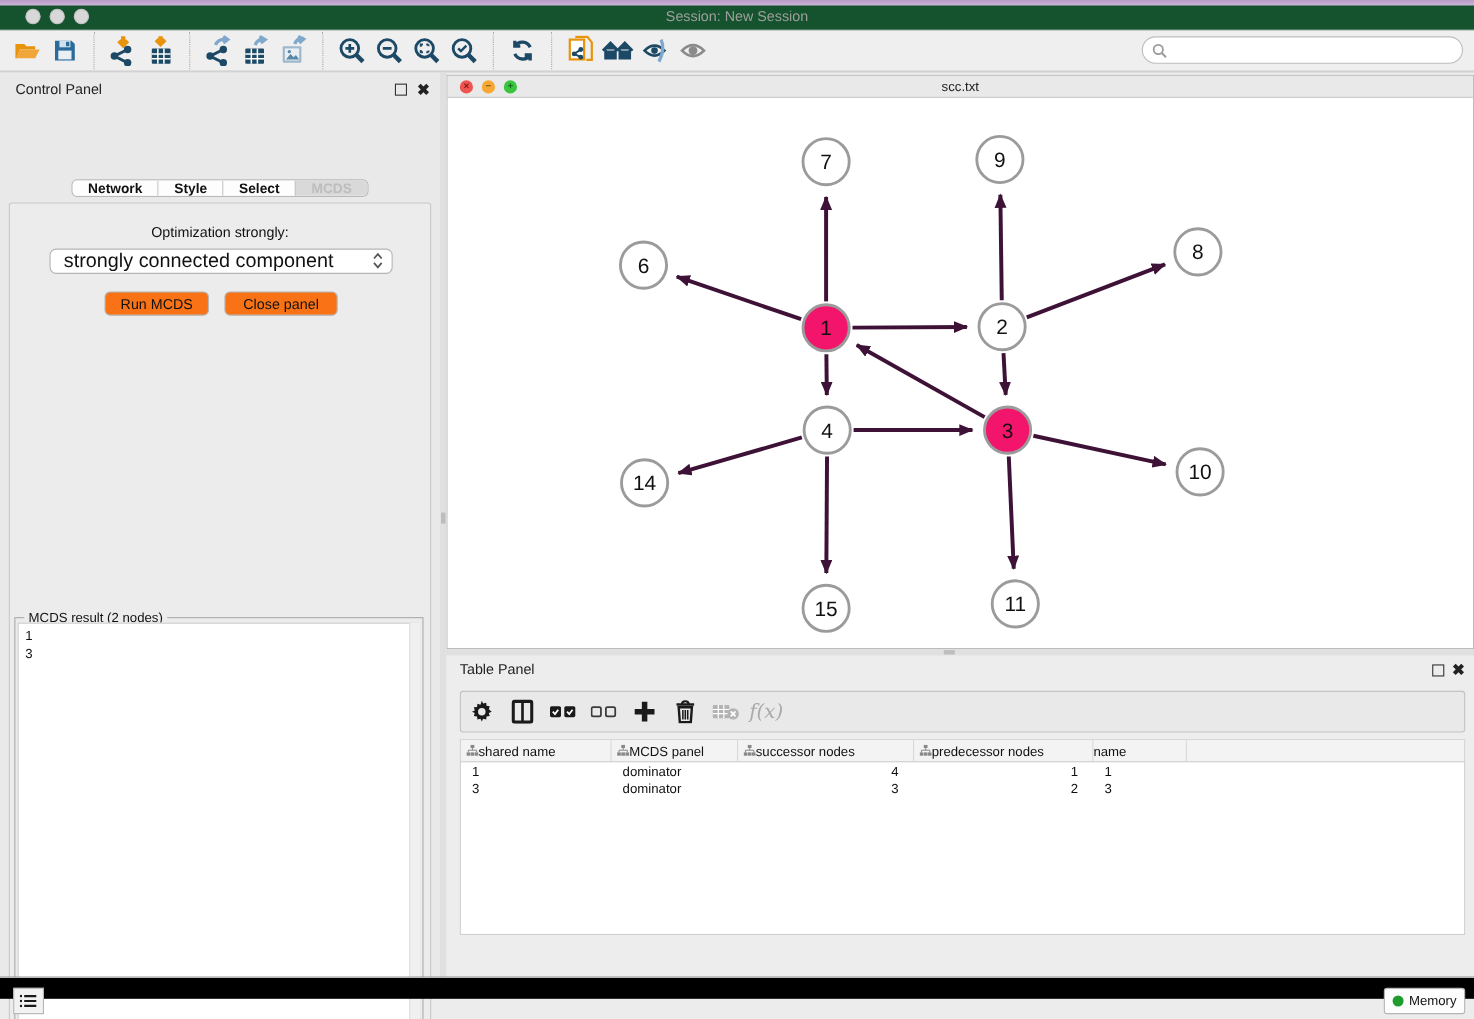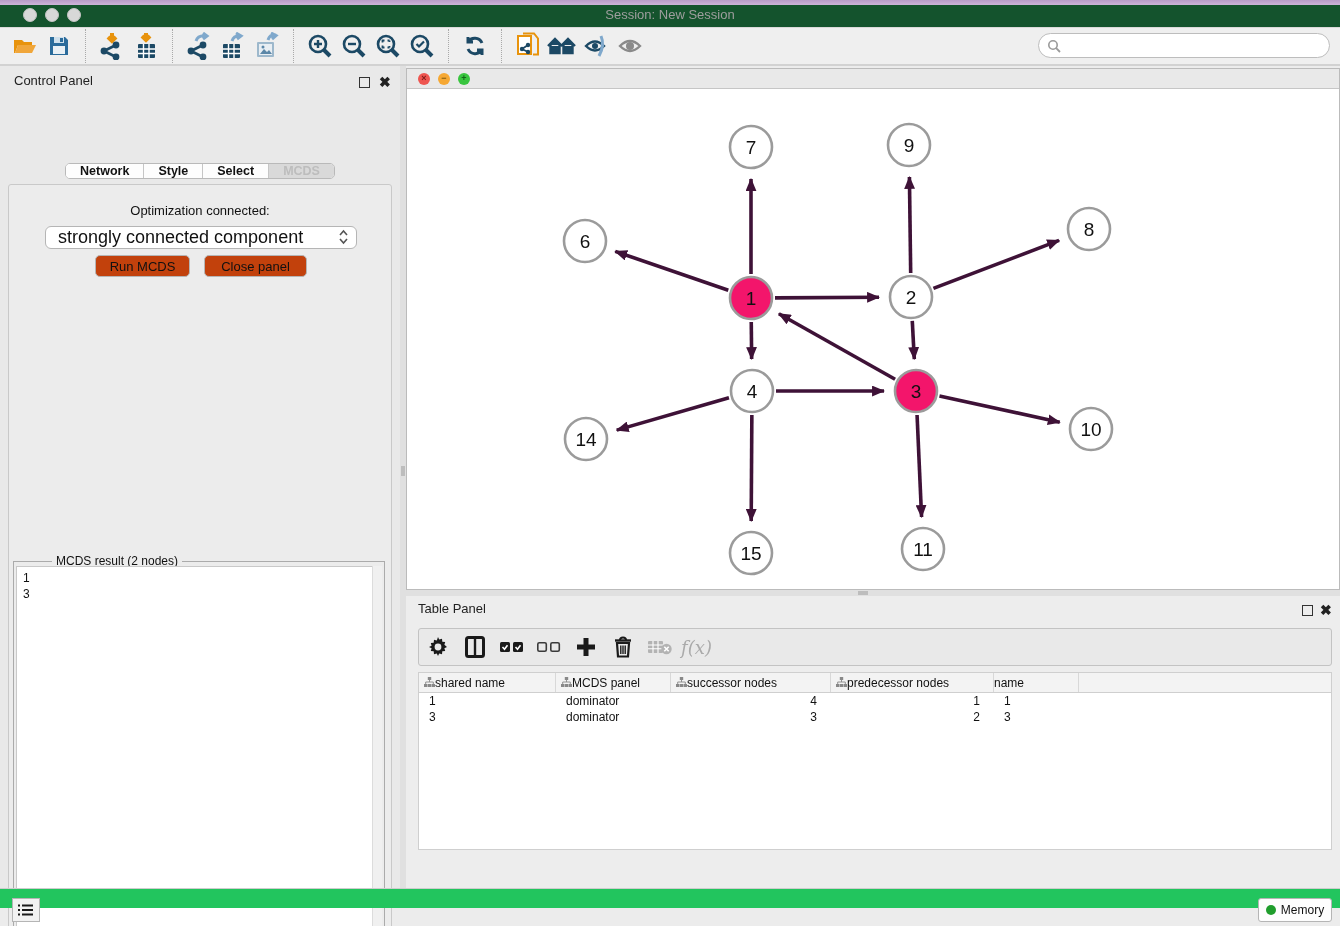--- a/index.html
+++ b/index.html
@@ -24,23 +24,23 @@
   .panel-close-icon { font-size:14px; color:#222; font-weight:bold; line-height:11px; }
   #cp-tabs { position:absolute; left:0; right:0; top:97px; display:flex; justify-content:center; }
   .seg-group { display:flex; border:1px solid #b9b9b9; border-radius:5px; overflow:hidden; background:#fff; }
   .seg-tab { padding:0 14px; font-size:12.5px; font-weight:bold; color:#111; background:#fdfdfd; border-left:1px solid #c6c6c6; white-space:nowrap; }
   .seg-tab:first-child { border-left:none; }
   .seg-tab.selected { background:#d9d9d9; color:#bdbdbd; }
   #cp-body { position:absolute; left:8px; top:118px; width:384px; height:758px; background:#ececec; border:1px solid #c9c9c9; border-radius:3px; }
   #opt-label { position:absolute; left:0; right:0; top:18px; text-align:center; font-size:13px; color:#111; }
   #opt-select { position:absolute; left:36px; top:41px; width:312px; height:23px; background:#fff; border:1px solid #b5b5b5; border-radius:6px; display:flex; align-items:center; font-size:18px; color:#111; padding-left:12px; }
   #opt-select .stepper { position:absolute; right:8px; top:2px; display:flex; flex-direction:column; align-items:center; line-height:9px; color:#555; font-size:9px; }
-  .cp-btn { position:absolute; top:70px; height:22px; background:#c2410c; border:1px solid #b5b5b5; border-radius:5px; font-size:13px; color:#111; display:flex; align-items:center; justify-content:center; font-family:"Liberation Sans",sans-serif; }
+  .cp-btn { position:absolute; top:80px; height:22px; background:#f97316; border:1px solid #b5b5b5; border-radius:5px; font-size:13px; color:#111; display:flex; align-items:center; justify-content:center; font-family:"Liberation Sans",sans-serif; }
   #mcds-result { position:absolute; left:4px; top:376px; width:372px; height:374px; border:1px solid #ababab; }
-  #mcds-legend { position:absolute; left:8px; top:-8px; background:#ececec; padding:0 4px; font-size:12px; color:#111;margin-left:30px; }
+  #mcds-legend { position:absolute; left:8px; top:-8px; background:#ececec; padding:0 4px; font-size:12px; color:#111; }
   #mcds-text { position:absolute; left:2px; top:4px; right:2px; bottom:2px; background:#fff; border:1px solid #c9c9c9; font-size:12px; color:#111; padding:3px 6px; line-height:16px; }
   #mcds-scroll { position:absolute; right:2px; top:4px; width:10px; bottom:2px; background:#f0f0f0; border-left:1px solid #dcdcdc; }
 
   
   #v-divider { position:absolute; left:400px; top:66px; width:6px; height:822px; background:#e0e0e0; }
   #v-divider .handle { position:absolute; left:1px; top:400px; width:4px; height:10px; background:#bdbdbd; }
   #h-divider { position:absolute; left:406px; top:590px; width:934px; height:6px; background:#e0e0e0; }
   #h-divider .handle { position:absolute; left:452px; top:1px; width:10px; height:4px; background:#bdbdbd; }
 
   
@@ -57,21 +57,21 @@
   .tpt-icon { width:37px; height:30px; display:flex; align-items:center; justify-content:center; flex:none; }
   #node-table { position:absolute; left:12px; top:76px; width:914px; height:178px; background:#fff; border:1px solid #cfcfcf; }
   #nt-header { display:flex; height:20px; background:#f3f3f3; border-bottom:1px solid #cfcfcf; }
   .nt-hcell { display:flex; align-items:center; border-right:1px solid #d8d8d8; font-size:12px; color:#111; position:relative; }
   .nt-hcell .hlabel { flex:1; text-align:left; padding-right:6px; }
   .nt-row { display:flex; height:16px; font-size:12px; color:#111; }
   .nt-cell { overflow:hidden; white-space:nowrap; }
   #tp-tabs { position:absolute; left:0; right:0; top:268px; display:flex; justify-content:center; }
 
   
-  #statusbar { position:absolute; left:0; top:888px; width:1340px; height:20px; background:#22c55e; border-top:1px solid #cdcdcd; }
+  #statusbar { position:absolute; left:0; top:888px; width:1340px; height:20px; background:#000000; border-top:1px solid #cdcdcd; }
   #list-btn { position:absolute; left:12px; top:9px; width:28px; height:24px; background:#f2f2f2; border:1px solid #b5b5b5; display:flex; align-items:center; justify-content:center; }
   #memory-btn { position:absolute; right:8px; top:9px; width:74px; height:24px; background:#fdfdfd; border:1px solid #b5b5b5; border-radius:3px; display:flex; align-items:center; justify-content:center; gap:5px; font-size:12px; color:#111; }
   #memory-dot { width:10px; height:10px; border-radius:50%; background:#1f9d2c; }
 
   svg { display:block; }
 </style>
 </head>
 <body>
 
 <div id="titlebar">
@@ -228,21 +228,21 @@
   <div id="cp-tabs">
     <div class="seg-group" id="cp-tab-group">
         <div class="seg-tab">Network</div>
         <div class="seg-tab">Style</div>
         <div class="seg-tab">Select</div>
         <div class="seg-tab selected">MCDS</div>
       </div>
   </div>
 
   <div id="cp-body">
-    <div id="opt-label">Optimization connected:</div>
+    <div id="opt-label">Optimization strongly:</div>
     <div id="opt-select">
       <span>strongly connected component</span>
       <span class="stepper">
         <svg width="9" height="16" viewBox="0 0 9 16">
             <path d="M1 6 L4.5 2 L8 6" fill="none" stroke="#555" stroke-width="1.6"></path>
             <path d="M1 10 L4.5 14 L8 10" fill="none" stroke="#555" stroke-width="1.6"></path>
           </svg>
       </span>
     </div>
     <div class="cp-btn" style="left:86px; width:95px;">Run MCDS</div>
@@ -261,20 +261,21 @@
 
 <div id="v-divider">
     <div class="handle"></div>
   </div>
 
 <div id="net-window">
   <div id="net-titlebar">
     <div class="mini-btn" style="left:11px; background:#ee5550; color:#7d1a1a;">×</div>
     <div class="mini-btn" style="left:31px; background:#f6a833; color:#7d5a10;">−</div>
     <div class="mini-btn" style="left:51px; background:#39c53f; color:#14661a;">+</div>
+    <div id="net-title">scc.txt</div>
   </div>
   <div id="net-canvas">
     <svg id="net-svg" width="932" height="500" viewBox="0 0 932 500">
         <defs>
           <marker id="arrow" viewBox="0 0 12 10" refX="11" refY="5" markerWidth="13" markerHeight="11" orient="auto" markerUnits="userSpaceOnUse">
             <path d="M0,0 L12,5 L0,10 Z" fill="#3E1237"></path>
           </marker>
         </defs>
         <line x1="344" y1="185" x2="344" y2="90" stroke="#3E1237" stroke-width="3.6" marker-end="url(#arrow)"></line>
         <line x1="321.30089555424746" y1="201.20572919633798" x2="208.2654725943367" y2="162.39236107154935" stroke="#3E1237" stroke-width="3.6" marker-end="url(#arrow)"></line>

